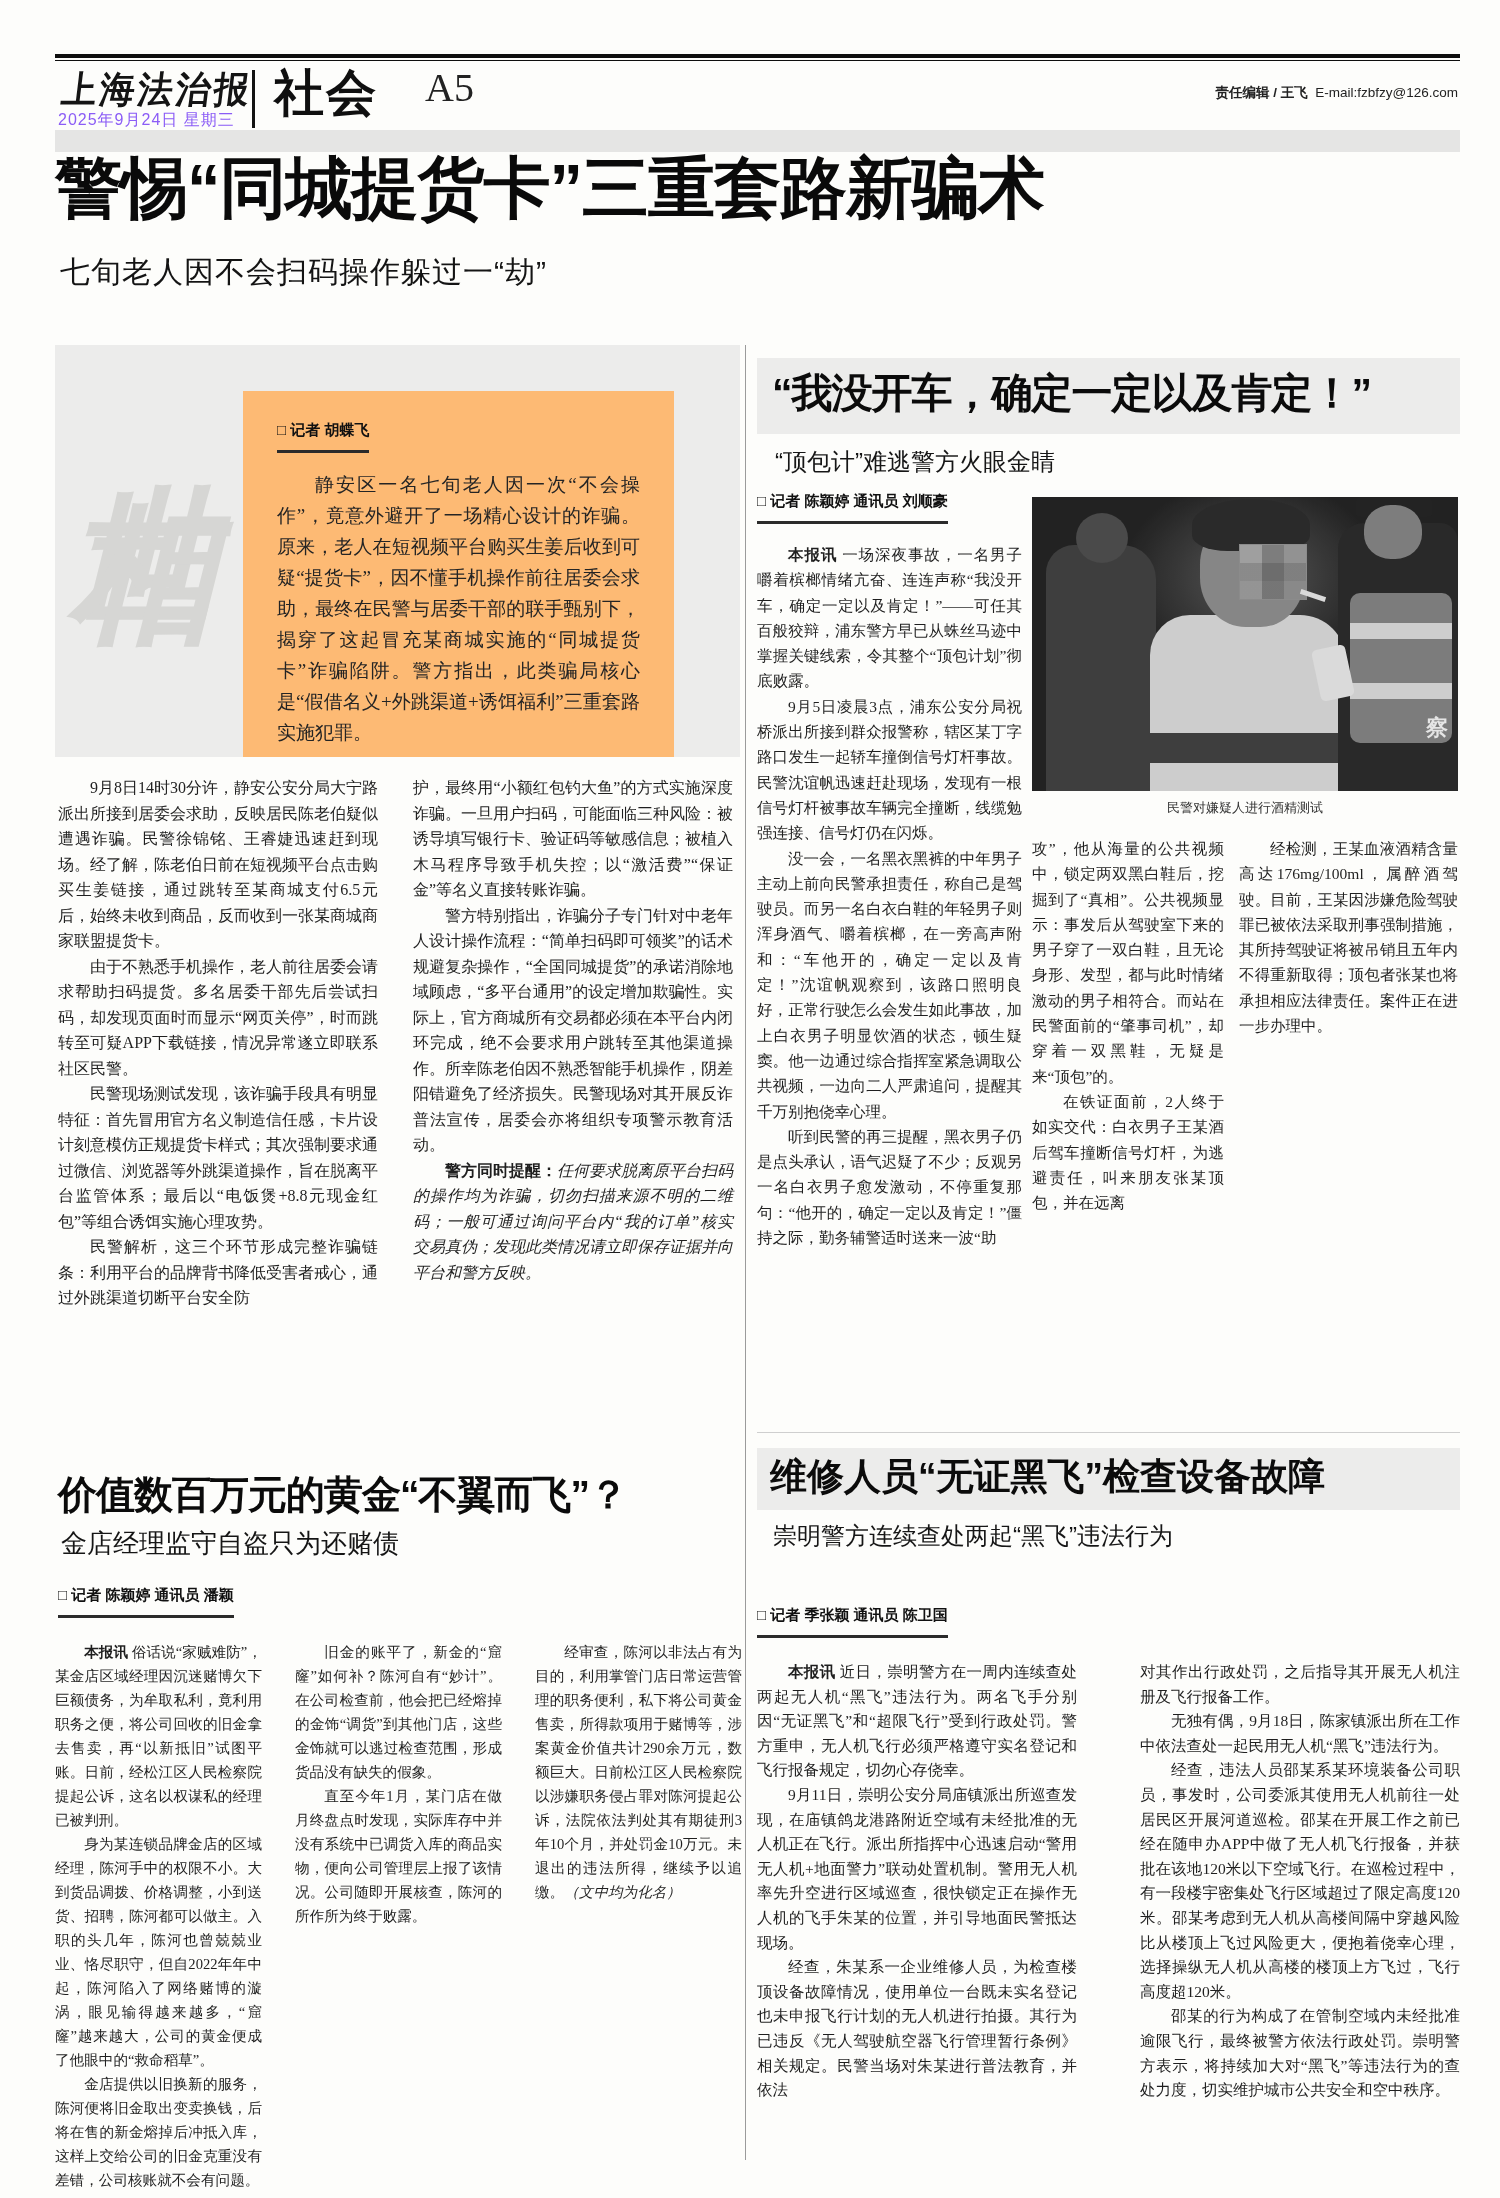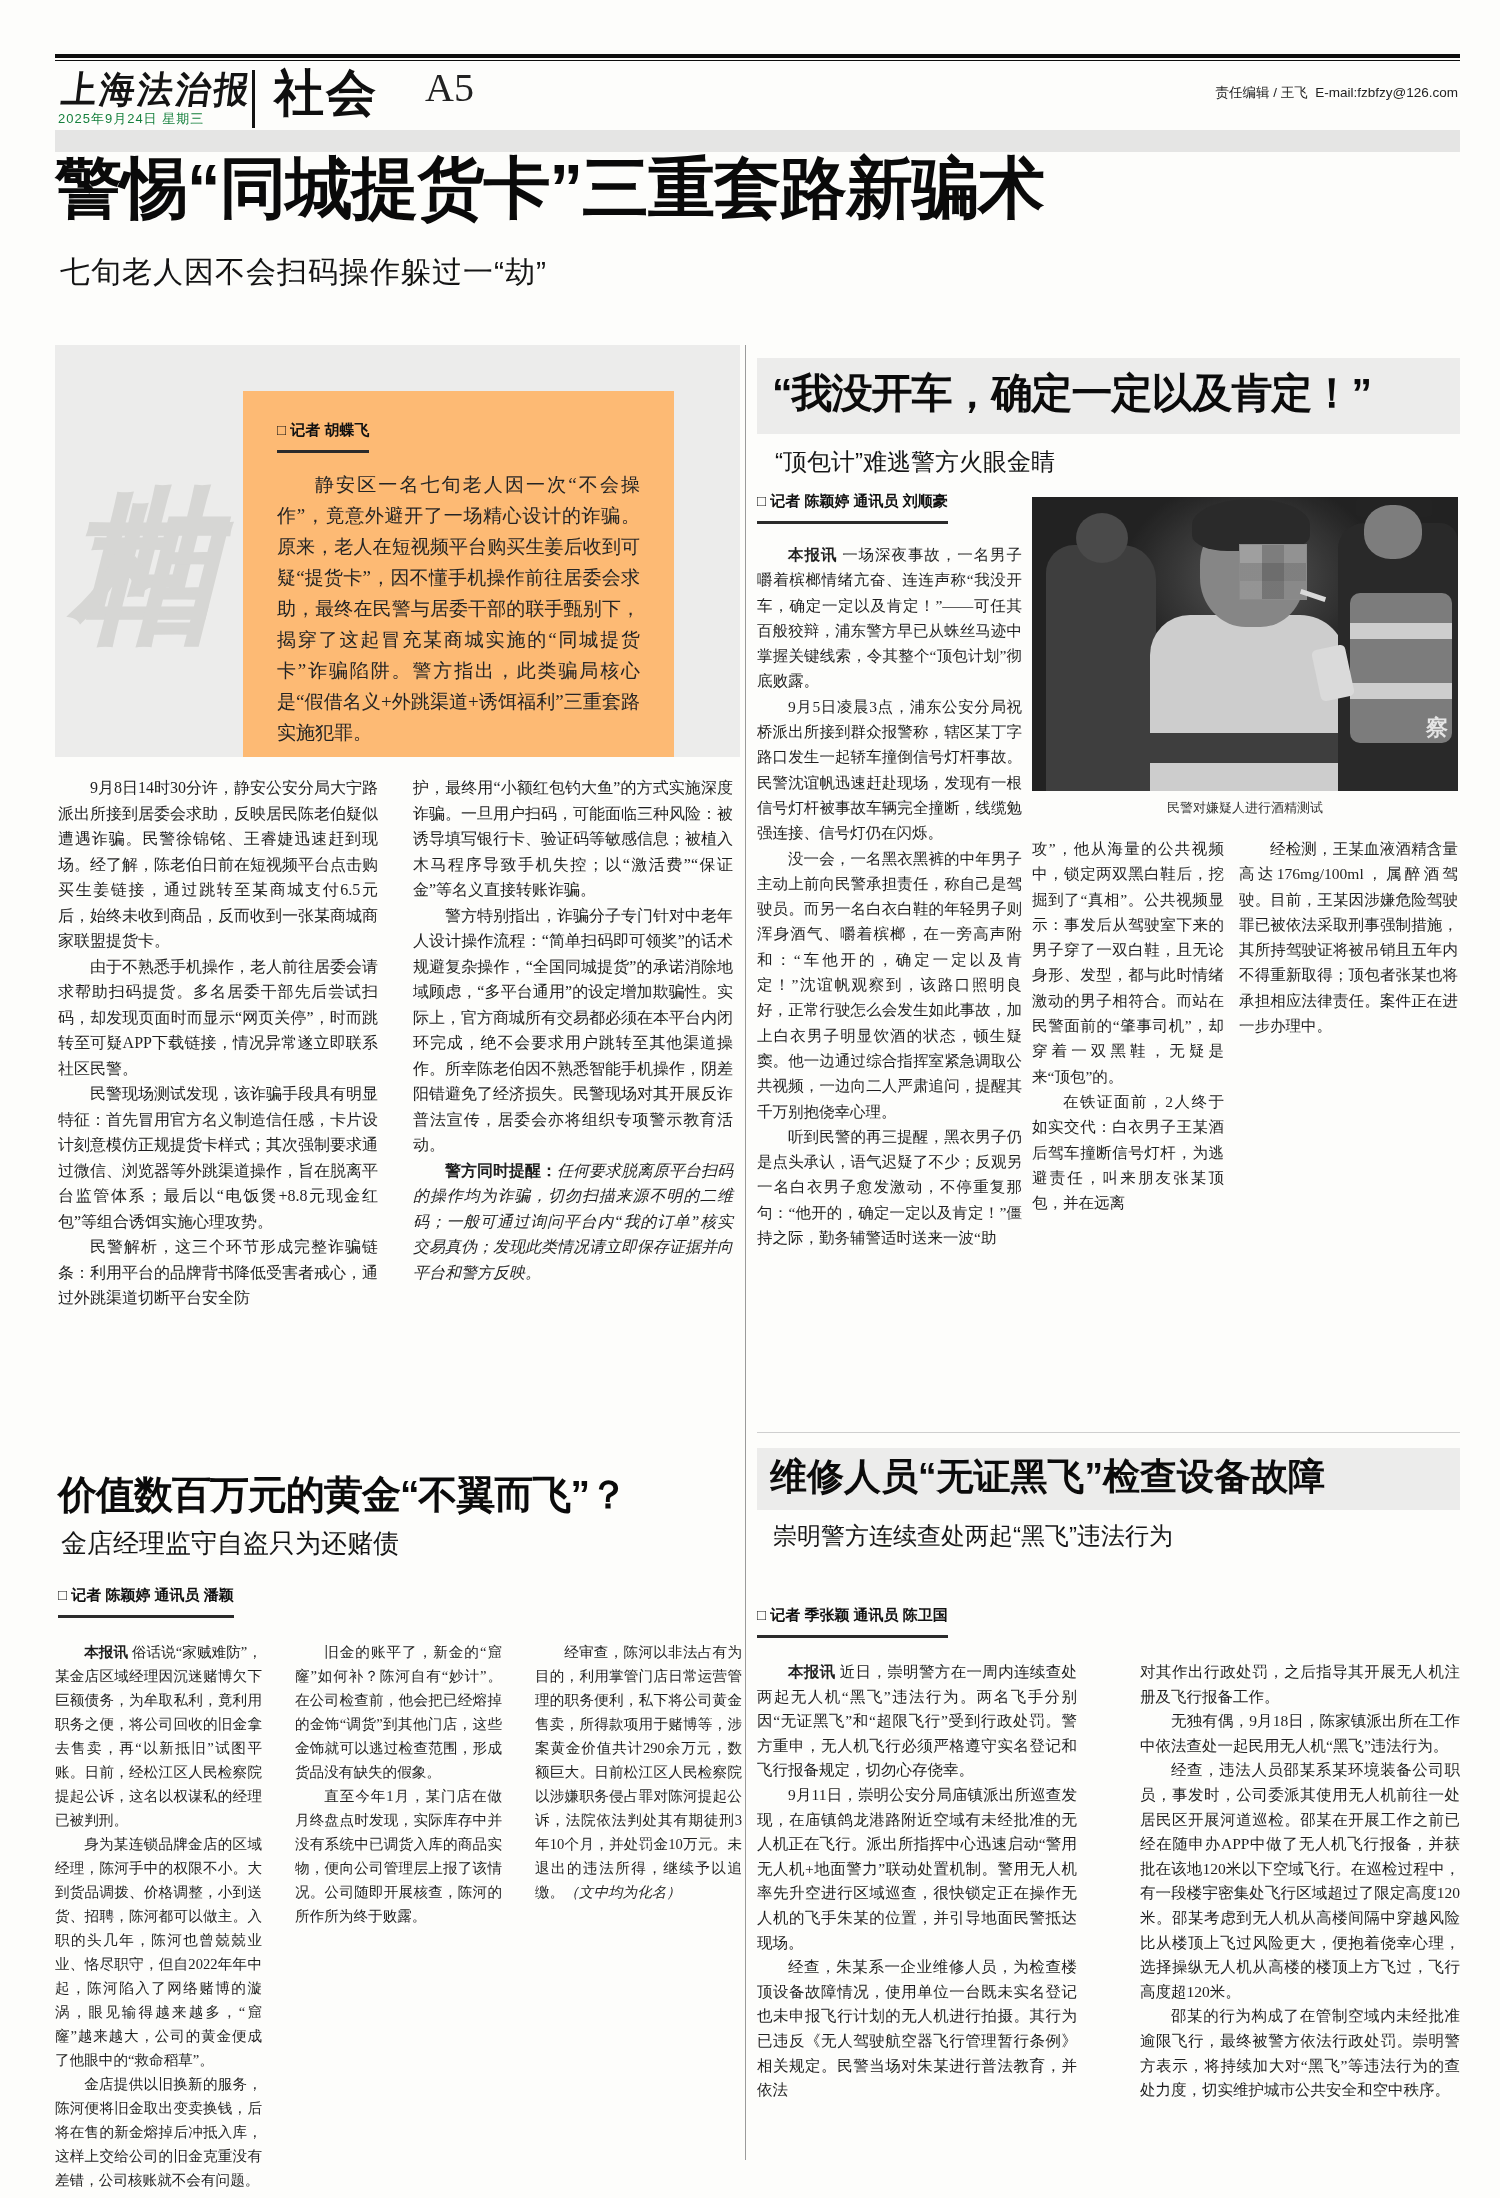--- a/index.html
+++ b/index.html
@@ -4,26 +4,26 @@
 <style>
   html,body{margin:0;padding:0;background:#888;}
   .page{position:relative;width:1500px;height:2198px;background:#fdfdfb;margin:0 auto;overflow:hidden;
         font-family:"Liberation Serif","DejaVu Serif",serif;color:#1c1c1c;}
   .abs{position:absolute;}
   .sans{font-family:"Liberation Sans","DejaVu Sans",sans-serif;}
   
   .top-rule{left:55px;top:54px;width:1405px;height:2px;border-top:4px solid #0e0e0e;border-bottom:1px solid #0e0e0e;}
   .logo{left:62px;top:66px;font-weight:900;font-size:35px;letter-spacing:3px;color:#141414;
         transform:skewX(-7deg) scaleY(1.05);transform-origin:left;}
-  .dateline{left:58px;top:110px;font-size:13px;letter-spacing:1px;color:#15803d;}
+  .dateline{left:58px;top:110px;font-size:16px;letter-spacing:1px;color:#8b5cf6;}
   .mast-vbar{left:252px;top:70px;width:3px;height:58px;background:#121212;}
   .section-name{left:274px;top:60px;font-size:50px;font-weight:900;color:#0f0f0f;letter-spacing:2px;}
   .page-no{left:398px;top:64px;font-size:40px;color:#222;font-family:"Liberation Serif",serif;margin-left:27px;}
   .editor-line{right:42px;top:84px;font-size:13.5px;color:#222;}
-  .editor-line b{font-weight:normal;}
+  .editor-line b{font-weight:bold;}
   .gray-band{left:55px;top:130px;width:1405px;height:22px;background:#e5e5e4;}
   
   .main-headline{left:55px;top:148px;width:1400px;font-size:67px;font-weight:900;letter-spacing:-1px;
                  color:#0a0a0a;line-height:1.2;}
   .main-subhead{left:60px;top:252px;font-size:30px;color:#141414;font-weight:400;letter-spacing:1px;}
   
   .v-main{left:745px;top:345px;width:1px;height:1815px;background:#9b9b9b;}
   .h-right-split{left:757px;top:1432px;width:703px;height:1px;background:#cfcfcf;}
   
   .lead-panel{left:55px;top:345px;width:685px;height:412px;background:#ececeb;}

